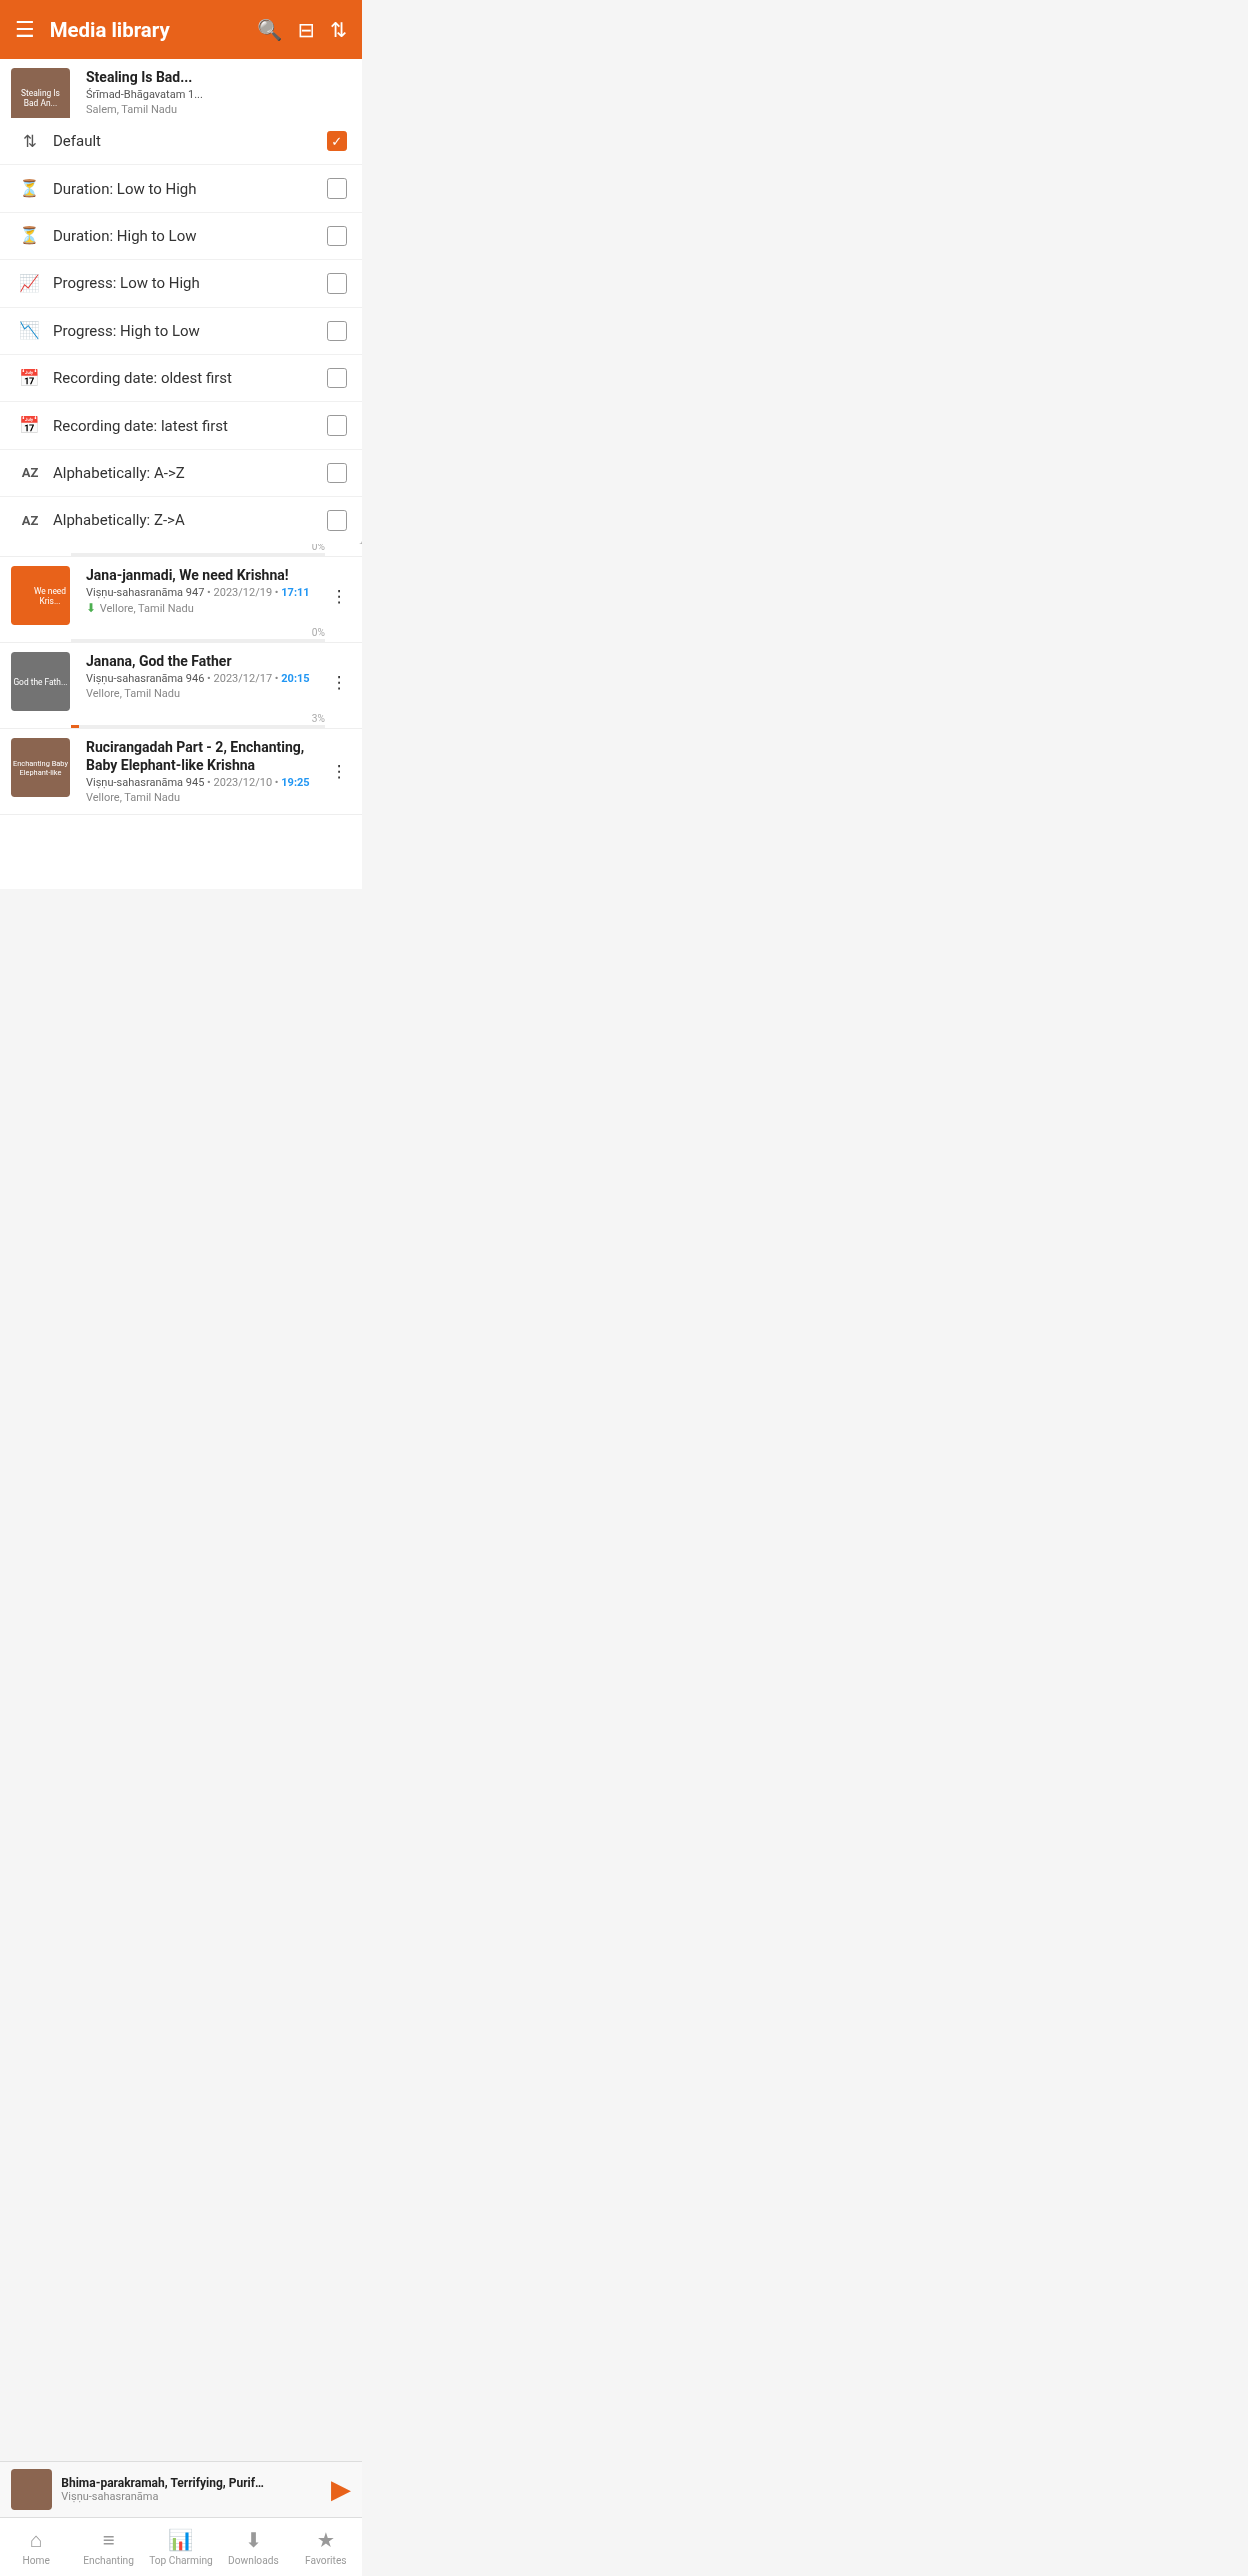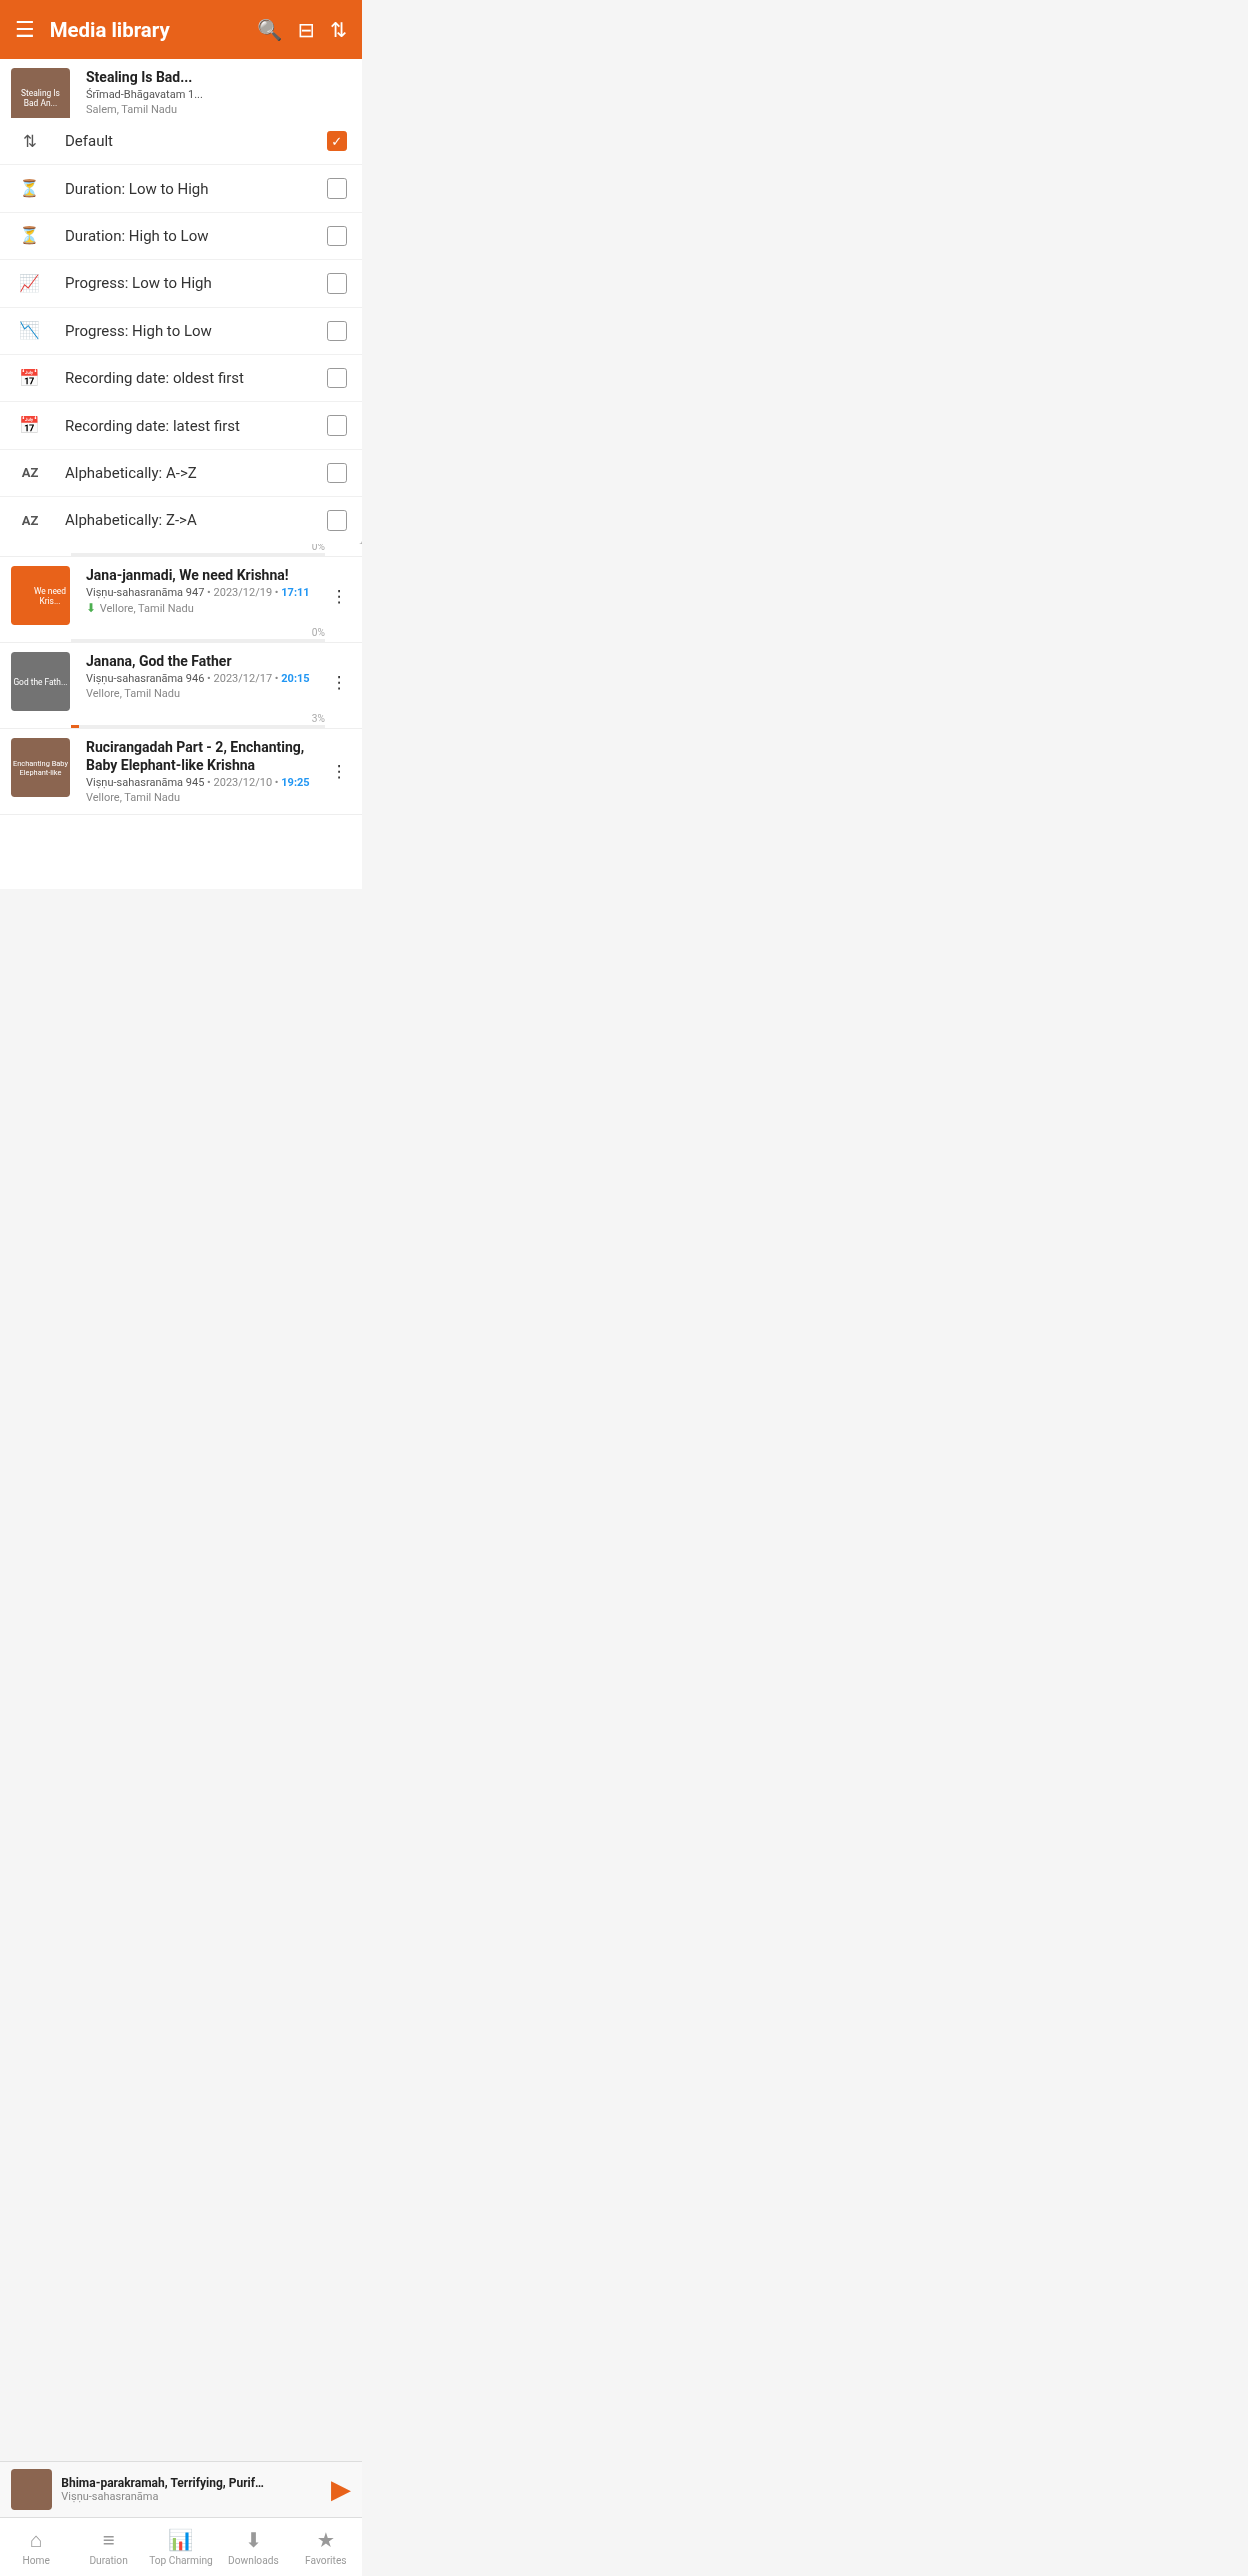--- a/index.html
+++ b/index.html
@@ -160,21 +160,21 @@
       width: 30px;
       text-align: center;
       font-size: 16.7px;
       color: #555;
       flex-shrink: 0;
     }
     .sort-label {
       flex: 1;
       font-size: 15px;
       color: #333;
-      margin-left: 20px;
+      margin-left: 8px;
     }
     .sort-checkbox {
       width: 20.4px;
       height: 20.4px;
       border: 1.9px solid #999;
       border-radius: 2.8px;
       display: flex;
       align-items: center;
       justify-content: center;
       flex-shrink: 0;
@@ -520,21 +520,21 @@
   <button class="play-btn">▶</button>
 </div>
 
 <div class="bottom-nav">
   <div class="nav-item">
     <span class="nav-icon">⌂</span>
     <span class="nav-label">Home</span>
   </div>
   <div class="nav-item">
     <span class="nav-icon">≡</span>
-    <span class="nav-label">Duration</span>
+    <span class="nav-label">Enchanting</span>
   </div>
   <div class="nav-item">
     <span class="nav-icon">📊</span>
     <span class="nav-label">Top Charming</span>
   </div>
   <div class="nav-item">
     <span class="nav-icon">⬇</span>
     <span class="nav-label">Downloads</span>
   </div>
   <div class="nav-item">

